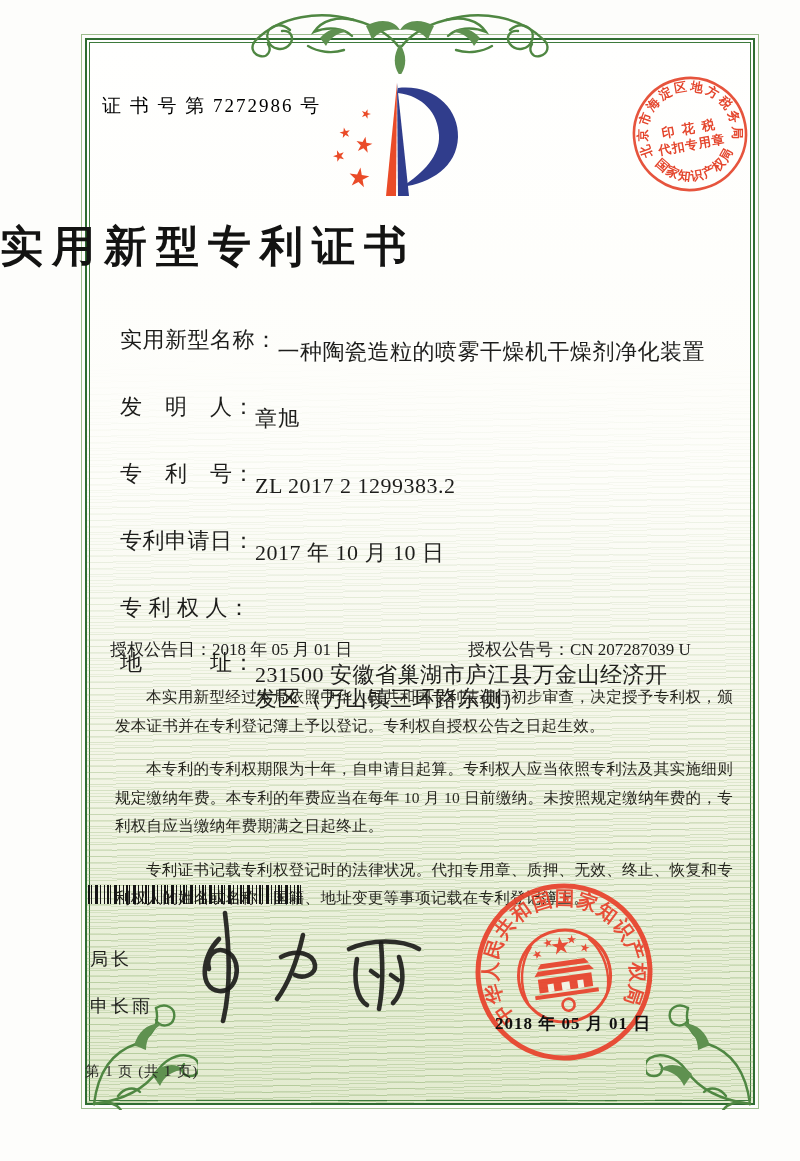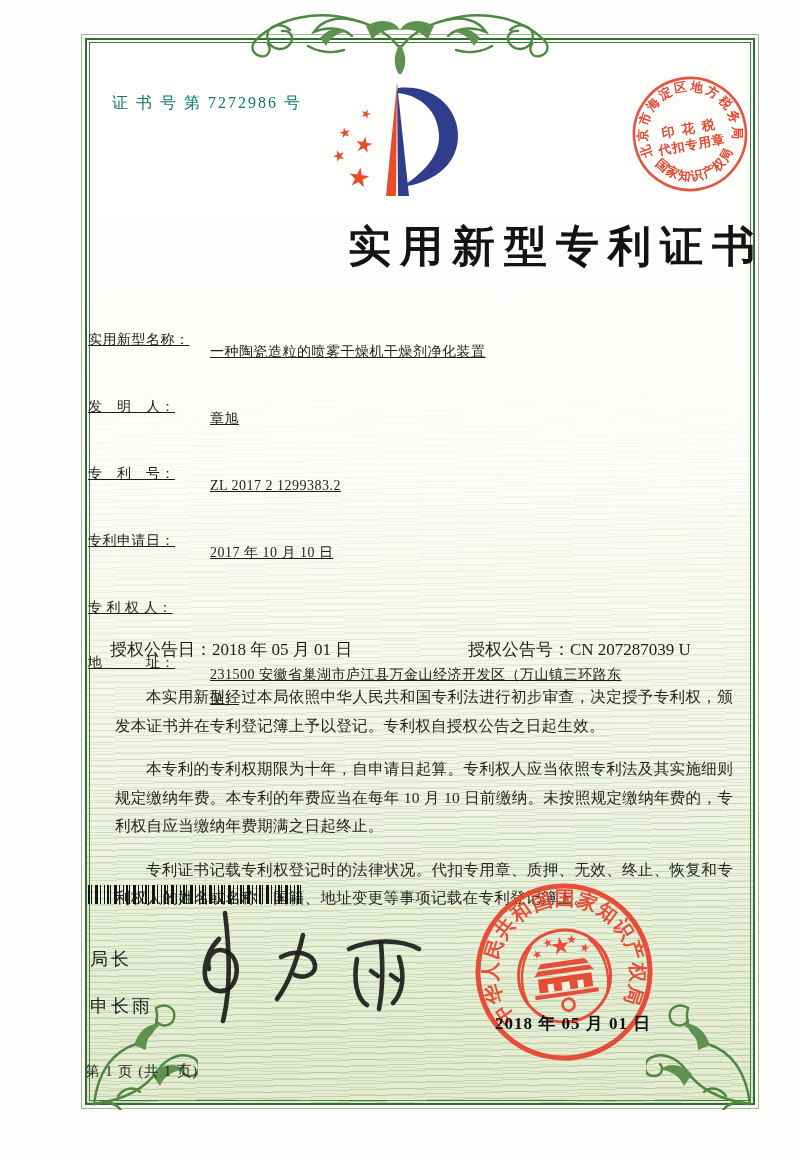--- a/index.html
+++ b/index.html
@@ -23,28 +23,28 @@
       repeating-linear-gradient(178.5deg, rgba(140,175,110,.38) 0 1px, rgba(0,0,0,0) 1px 6px),
       repeating-linear-gradient(181.5deg, rgba(140,175,110,.25) 0 1px, rgba(0,0,0,0) 1px 7px);
     -webkit-mask-image:linear-gradient(180deg,rgba(0,0,0,0) 0 30%,rgba(0,0,0,.35) 52%,rgba(0,0,0,.8) 74%,#000 100%);
     mask-image:linear-gradient(180deg,rgba(0,0,0,0) 0 30%,rgba(0,0,0,.35) 52%,rgba(0,0,0,.8) 74%,#000 100%);
   }
   .ornament{position:absolute;pointer-events:none;}
   .orn-top{left:250px;top:2px;}
   .orn-bl{left:88px;top:998px;}
   .orn-br{left:646px;top:998px;}
   
-  .cert-no{position:absolute;left:112px;top:93px;font-size:16px;letter-spacing:2px;color:#0f766e;}
+  .cert-no{position:absolute;left:102px;top:93px;font-size:19px;letter-spacing:2px;color:#000000;}
   .logo{position:absolute;left:328px;top:83px;}
   .title{
-    position:absolute;left:0;top:218px;width:764px;text-align:right;
+    position:absolute;left:0;top:218px;width:764px;text-align:left;
     font-size:43px;font-weight:700;letter-spacing:9px;color:#131312;margin:0;
   }
   
-  .fields{position:absolute;left:88px;top:328px;width:648px;font-size:14px;text-decoration:underline;}
+  .fields{position:absolute;left:120px;top:328px;width:648px;font-size:22px;}
   .frow{display:flex;align-items:flex-start;margin-bottom:31px;line-height:24px;}
   .flabel{flex:0 0 122px;letter-spacing:.5px;white-space:nowrap;}
   .fvalue{letter-spacing:.5px;margin-top:12px;}
   .frow.addr .fvalue{max-width:430px;}
   .grant-row{position:absolute;left:110px;top:638px;width:648px;font-size:17px;line-height:24px;}
   .grant-no{position:absolute;left:358px;top:0;white-space:nowrap;}
   .grant-date{white-space:nowrap;}
   
   .paras{position:absolute;left:100px;top:668px;width:648px;font-size:15.5px;line-height:28.5px;color:#26261f;}
   .paras p{margin:15px;text-indent:2em;text-align:justify;letter-spacing:.3px;}

